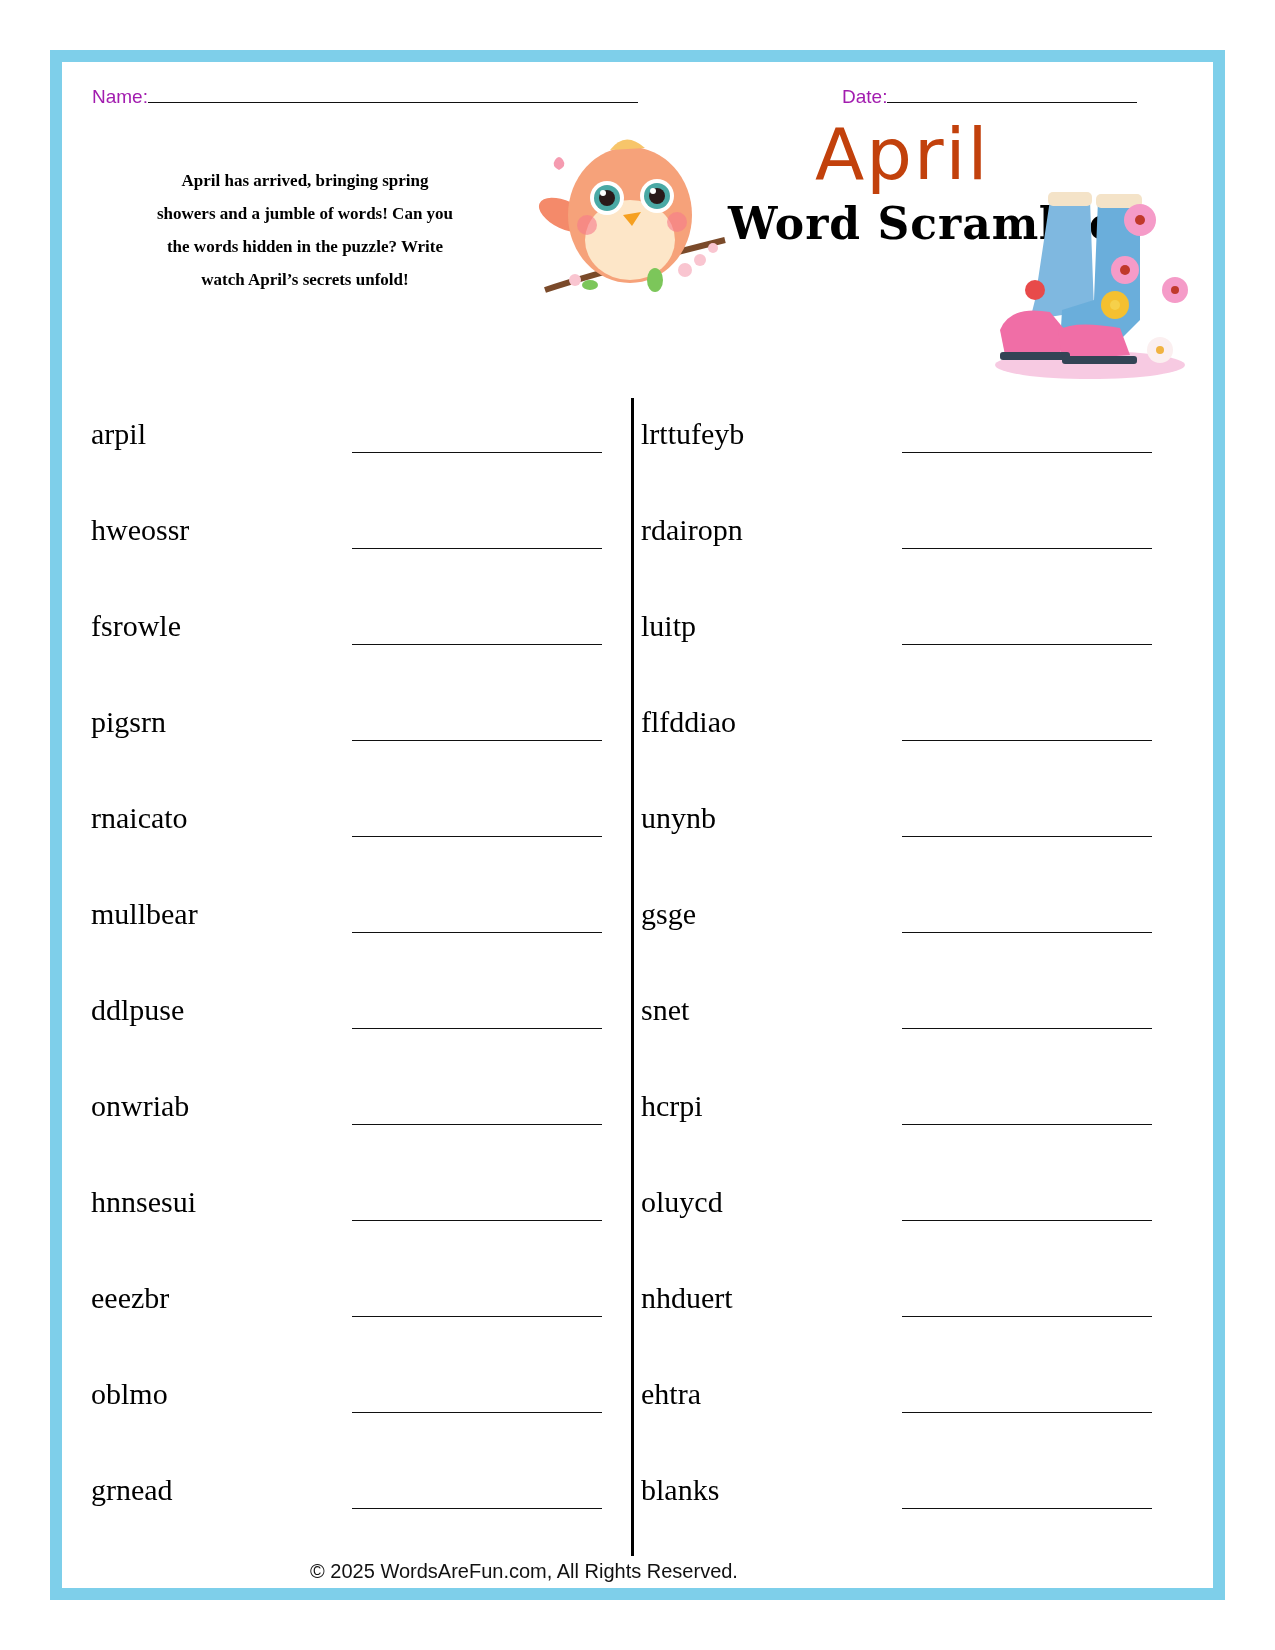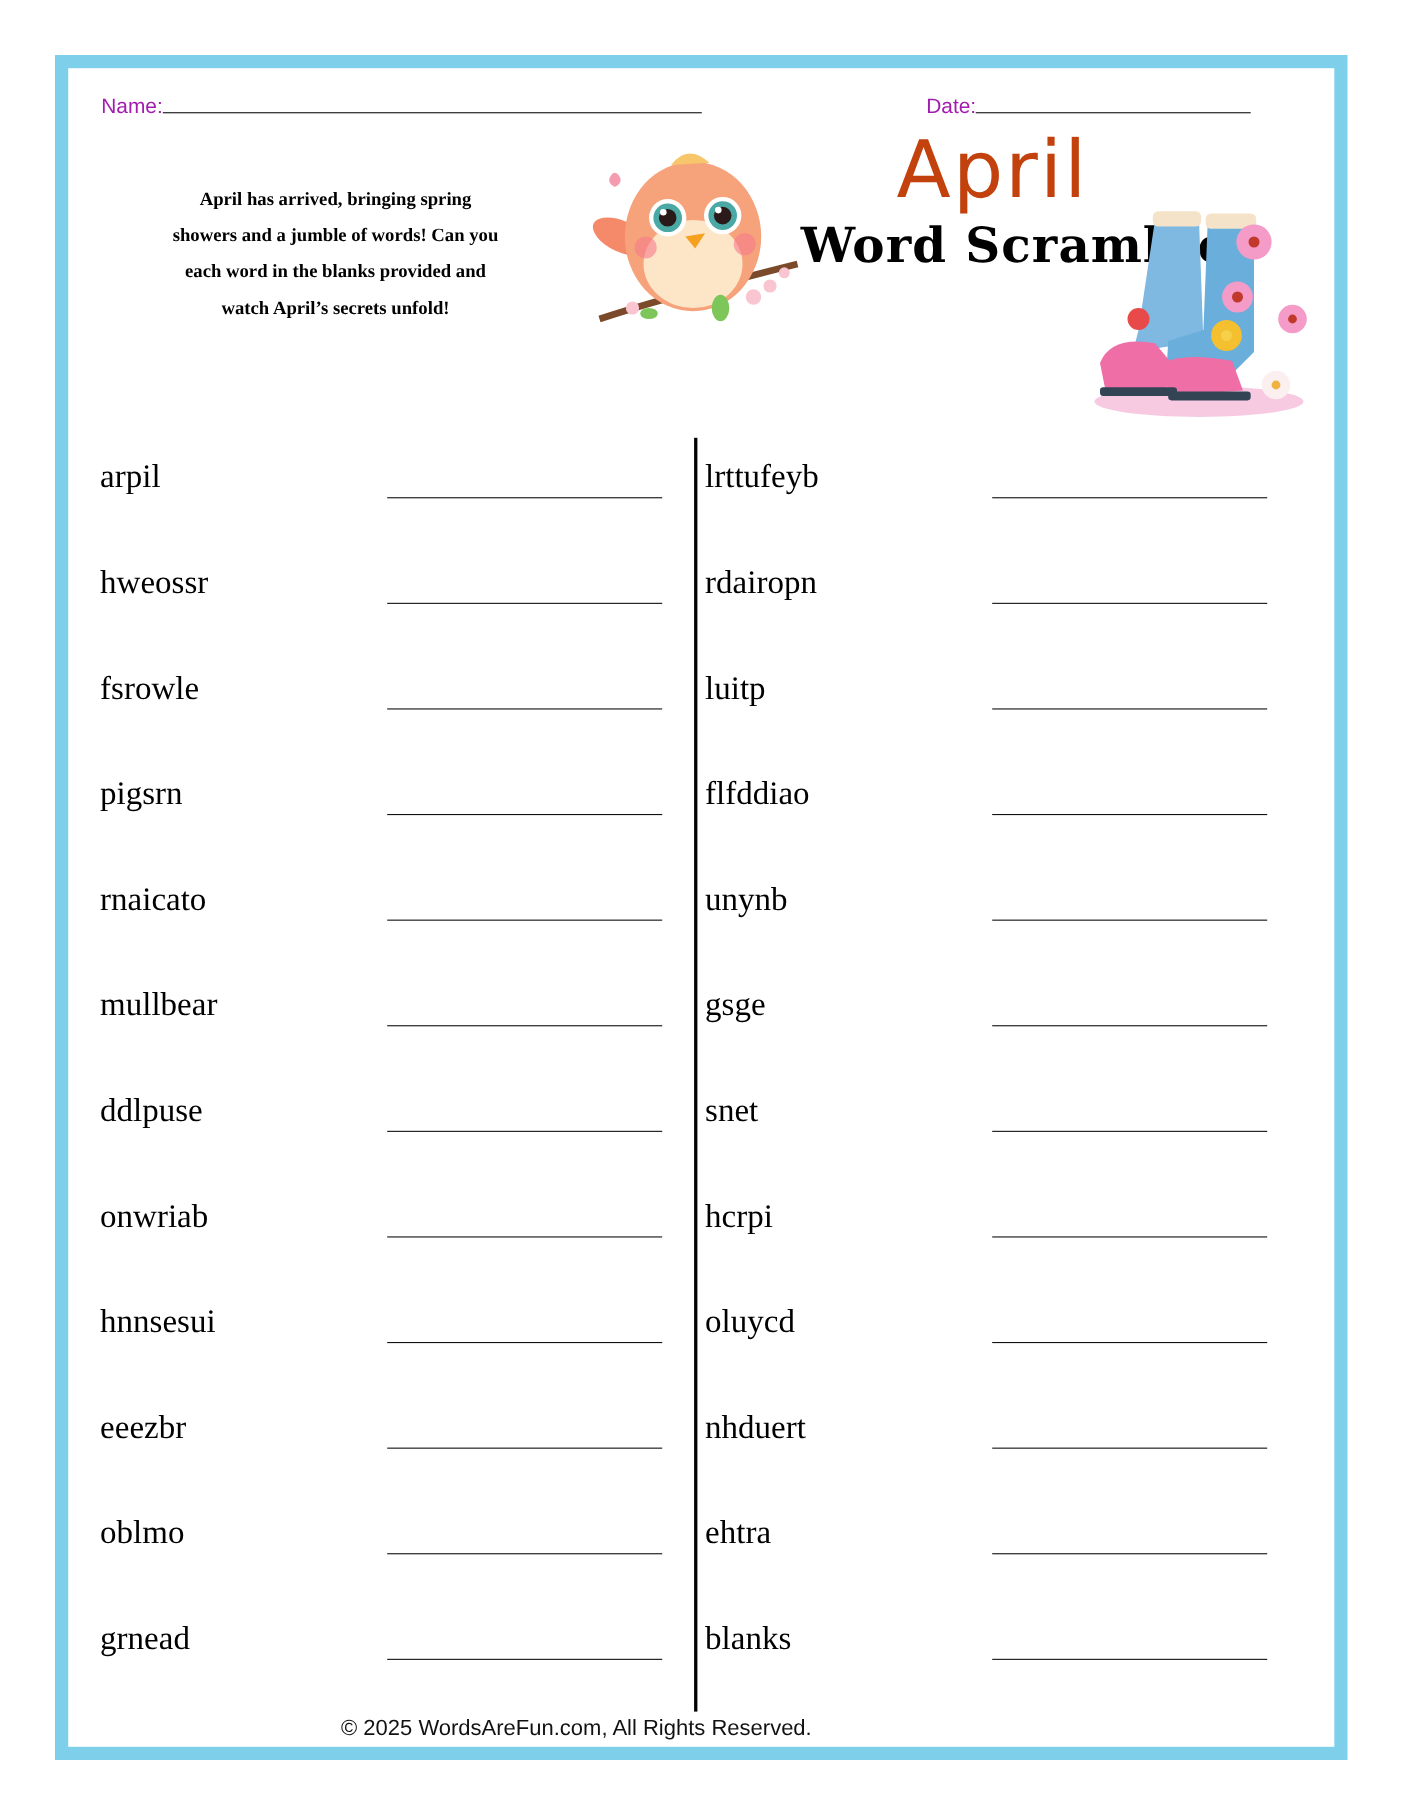--- a/index.html
+++ b/index.html
@@ -34,21 +34,21 @@
 <div class="hdr-field" id="name-field">
   <span>Name:</span><span class="line"></span>
 </div>
 <div class="hdr-field" id="date-field">
   <span>Date:</span><span class="line"></span>
 </div>
 
 <div class="intro">
   <div>April has arrived, bringing spring</div>
   <div>showers and a jumble of words! Can you</div>
-  <div>each word in the blanks provided and</div>
+  <div>the words hidden in the puzzle? Write</div>
   <div>watch April’s secrets unfold!</div>
 </div>
 
 <svg class="bird" viewBox="0 0 200 200">
   <path d="M10 170 Q70 150 190 120" stroke="#7a4a2a" stroke-width="6" fill="none"></path>
   <ellipse cx="30" cy="95" rx="28" ry="14" fill="#f48a6a" transform="rotate(25 30 95)"></ellipse>
   <ellipse cx="95" cy="95" rx="62" ry="68" fill="#f6a27a"></ellipse>
   <ellipse cx="95" cy="120" rx="45" ry="40" fill="#fde6c8"></ellipse>
   <path d="M75 30 Q90 10 110 28" fill="#f7c56a"></path>
   <circle cx="72" cy="78" r="17" fill="#fff"></circle>

